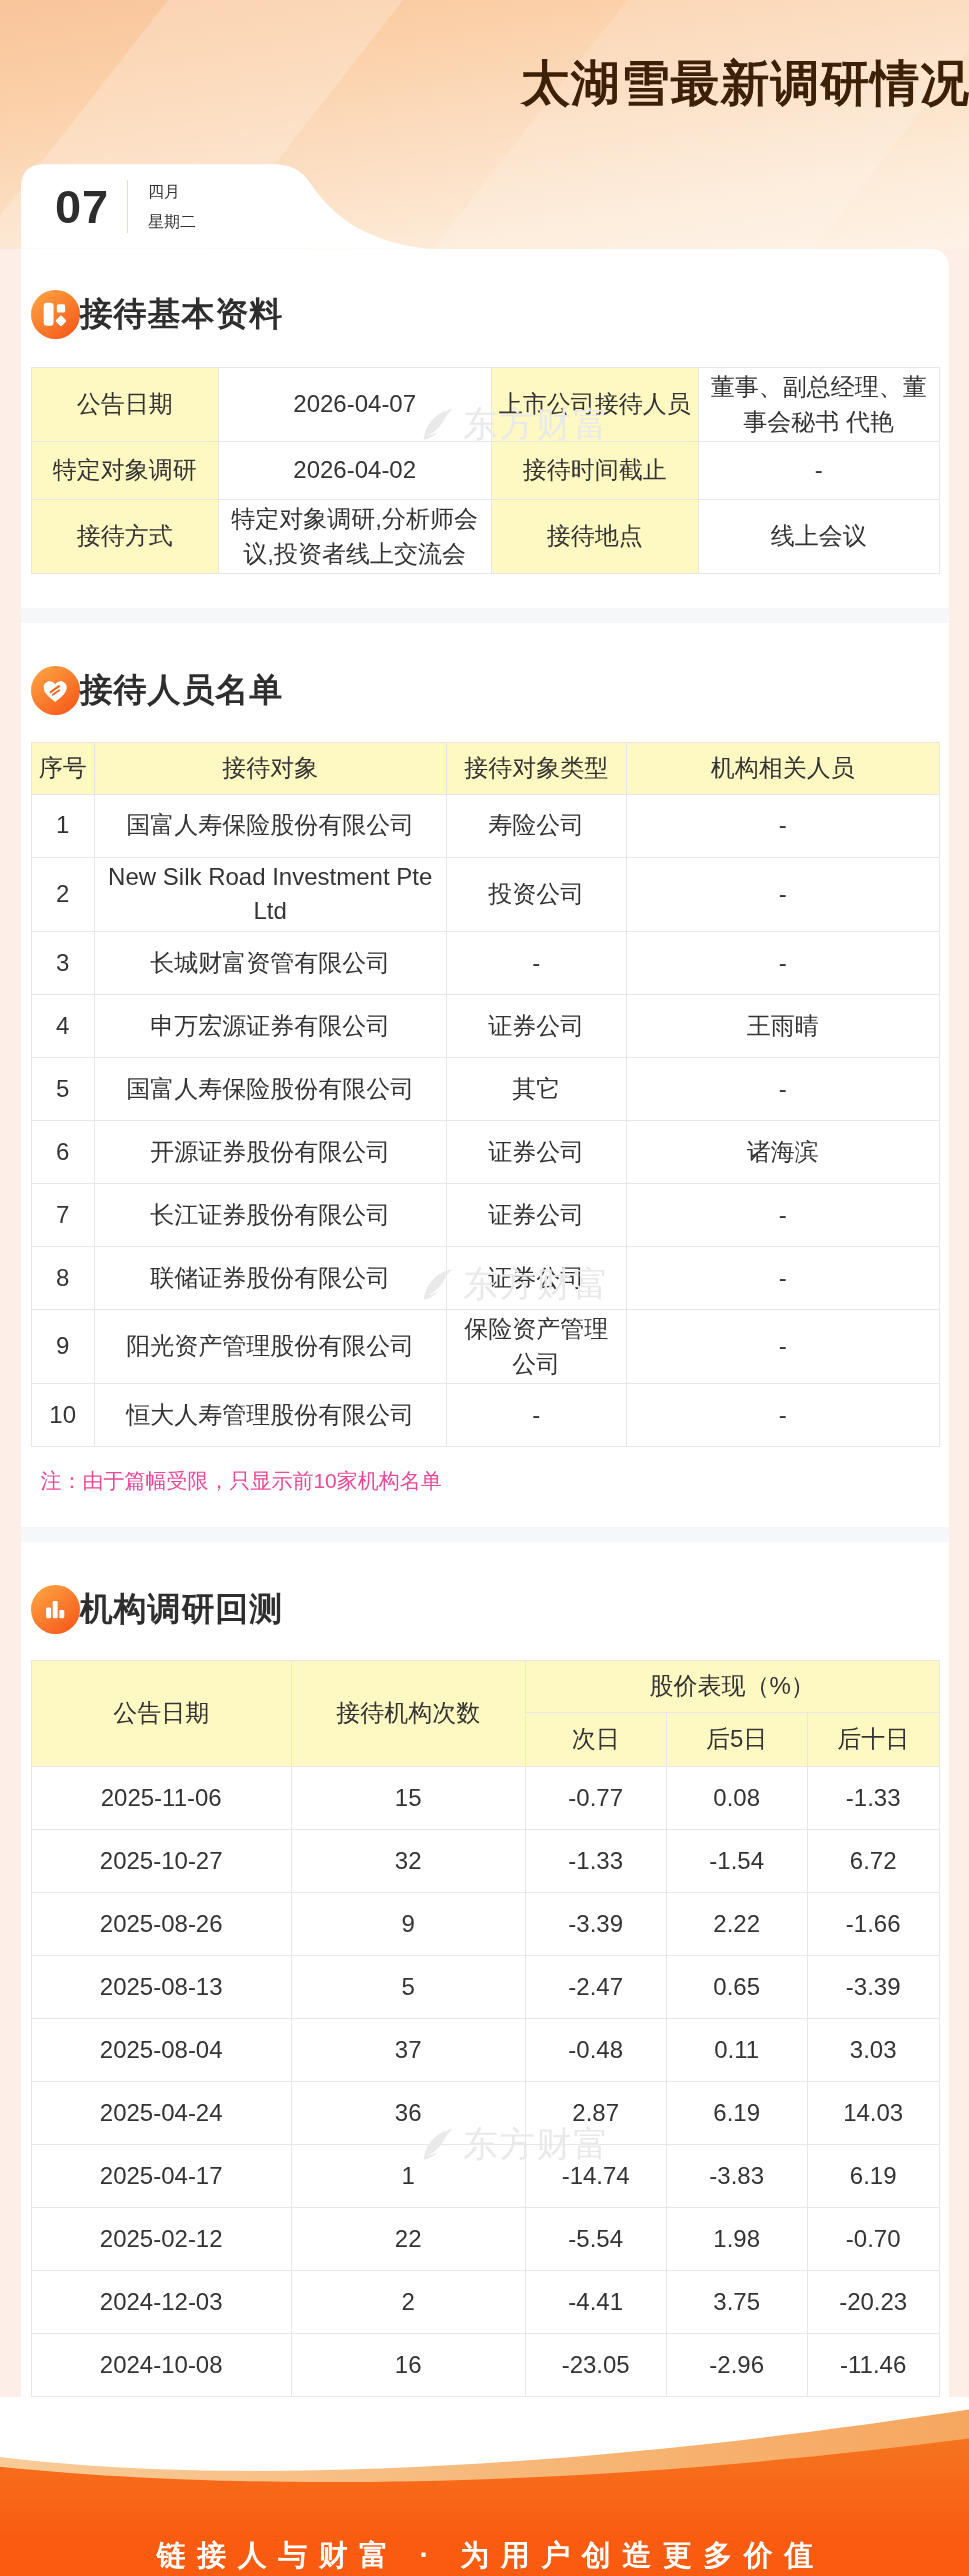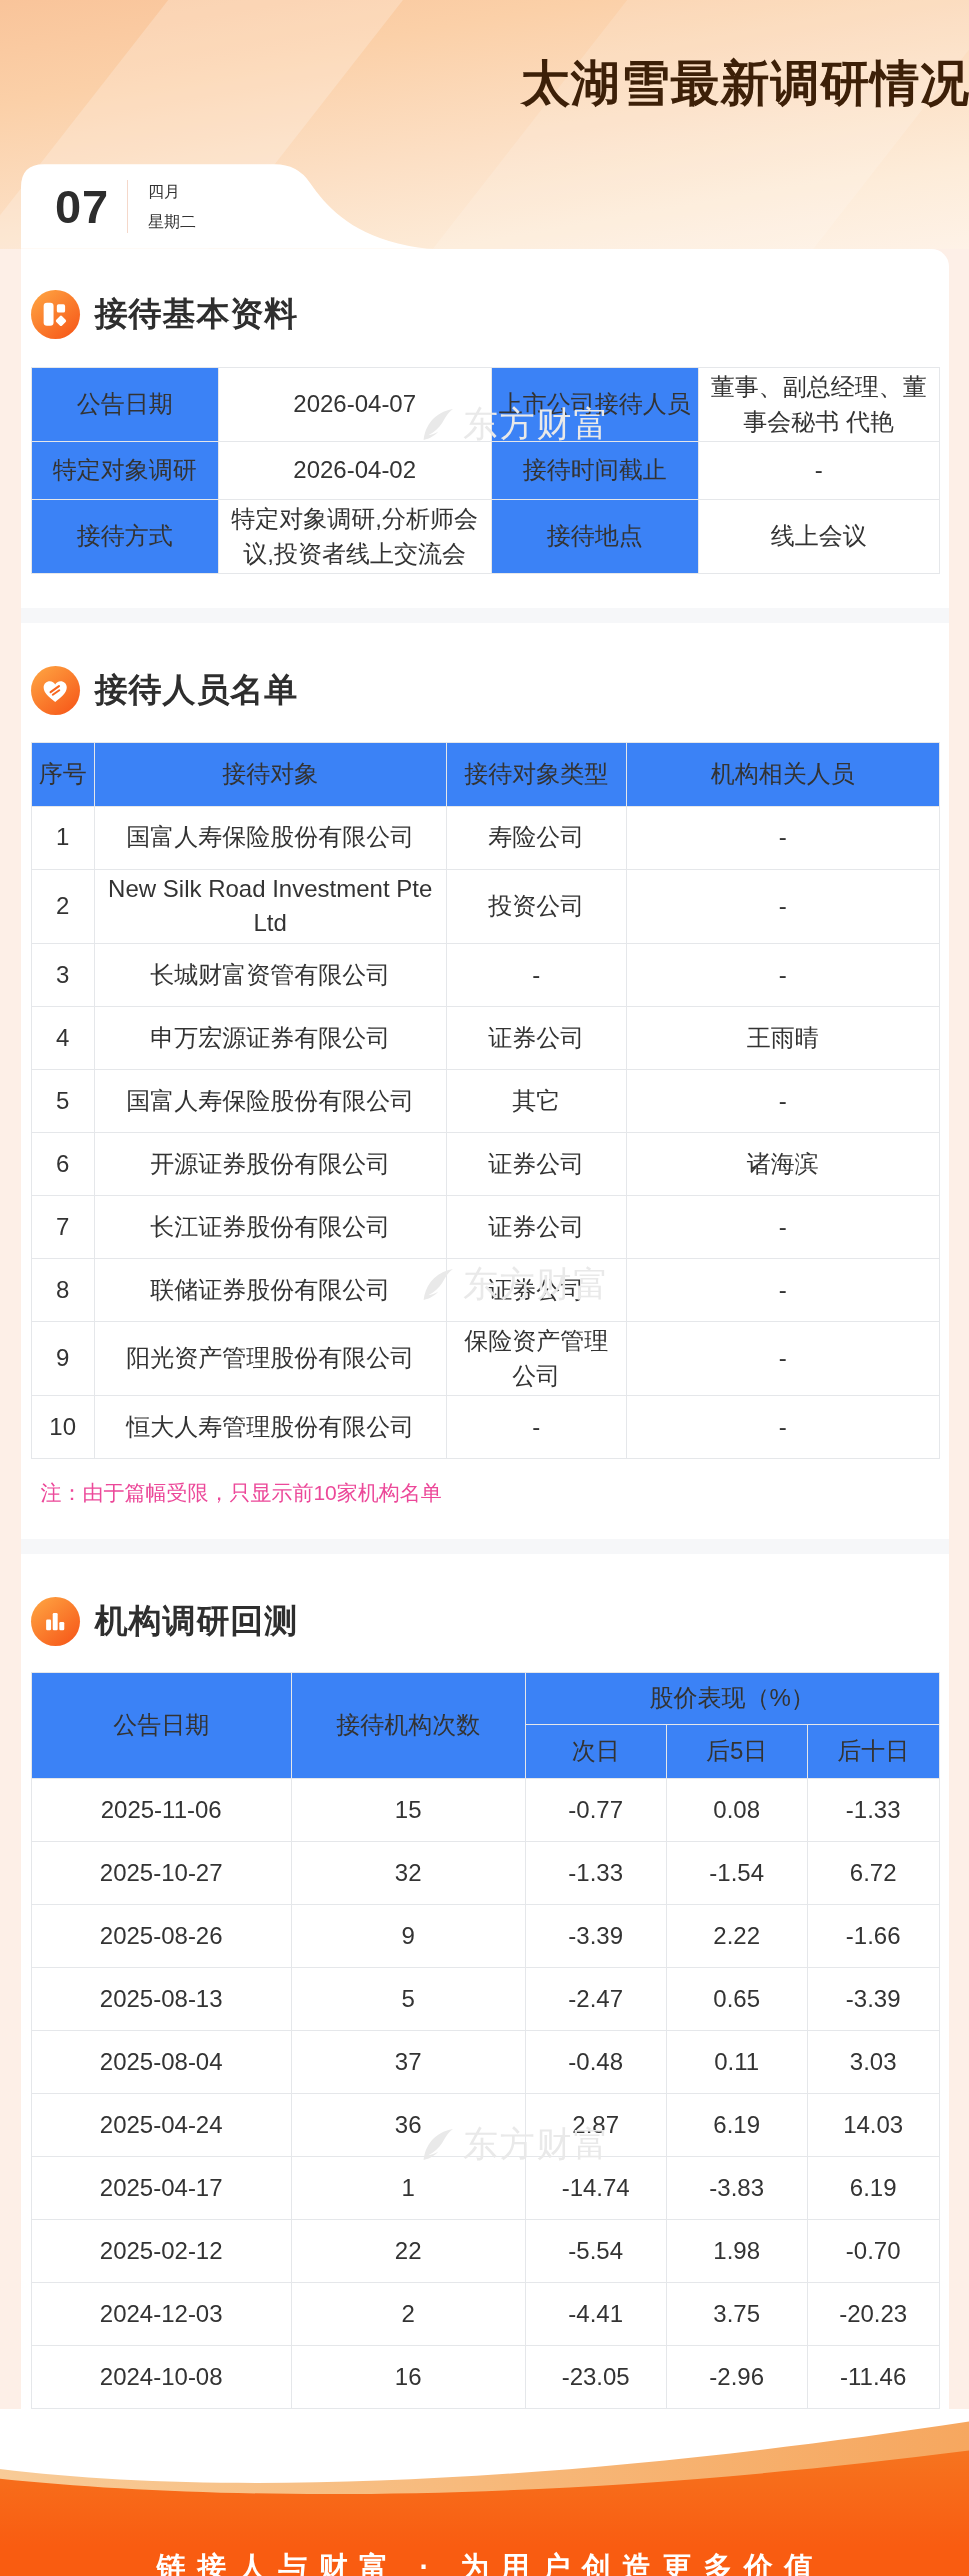--- a/index.html
+++ b/index.html
@@ -18,37 +18,37 @@
   .date-card{position:absolute;left:21px;bottom:0;width:317px;height:85px;display:flex;
              align-items:center;padding-left:34px;box-sizing:border-box;}
   .date-day{font-size:47px;font-weight:bold;color:#2d2d2d;letter-spacing:0.9px;}
   .date-vline{width:1.8px;height:53px;background:#f5d8ca;margin:0 19.4px 0 17.6px;}
   .date-md{display:flex;flex-direction:column;font-size:16px;color:#333;line-height:30px;}
 
   
   .body-wrap{background:#fdefe7;padding:0 21px;}
   .column{position:relative;background:#ffffff;border-radius:0 17.6px 0 0;overflow:hidden;}
   .sec{padding:0 9.7px;}
-  .sec-head{display:flex;align-items:center;gap:15px;height:49px;margin-top:43px;}
+  .sec-head{display:flex;align-items:center;height:49px;margin-top:43px;}
   .sec.first .sec-head{margin-top:41px;}
   .sec-icon{width:49px;height:49px;border-radius:50%;flex:0 0 49px;
             background:linear-gradient(140deg,#ffa844 0%,#f75f1d 85%);
             display:flex;align-items:center;justify-content:center;}
   .sec-title{margin:0;font-size:33px;font-weight:bold;color:#2e2e2e;letter-spacing:0.9px;}
 
   .tbl{width:908px;margin:26.4px auto 0;border-collapse:collapse;table-layout:fixed;background:#fff;}
   .tbl td,.tbl th{border:0.9px solid #e5e7ea;text-align:center;font-size:24px;color:#333;
                   font-weight:normal;padding:1.8px 7px;box-sizing:border-box;line-height:1.45;
                   word-break:break-all;}
-  .tbl .lbl,.tbl th{background:#3b82f6;}
+  .tbl .lbl,.tbl th{background:#fef9c3;}
   .tbl-basic{margin-top:28px;}
   .tbl-basic tr:nth-child(1){height:74px;}
   .tbl-basic tr:nth-child(2){height:58px;}
   .tbl-basic tr:nth-child(3){height:60px;}
-  .tbl-roster thead tr{height:64px;}
+  .tbl-roster thead tr{height:52px;}
   .tbl-roster tbody tr{height:63px;}
   .tbl-backtest thead tr.h1{height:52px;}
   .tbl-backtest thead tr.h2{height:54px;}
   .tbl-backtest tbody tr{height:63px;}
 
   .note{font-size:21px;color:#ec4899;margin:19.4px 0 0 9.7px;height:25px;}
   .divider{height:15px;background:#f6f7f9;margin-top:34px;}
   .divider.d2{margin-top:35px;}
 
   

